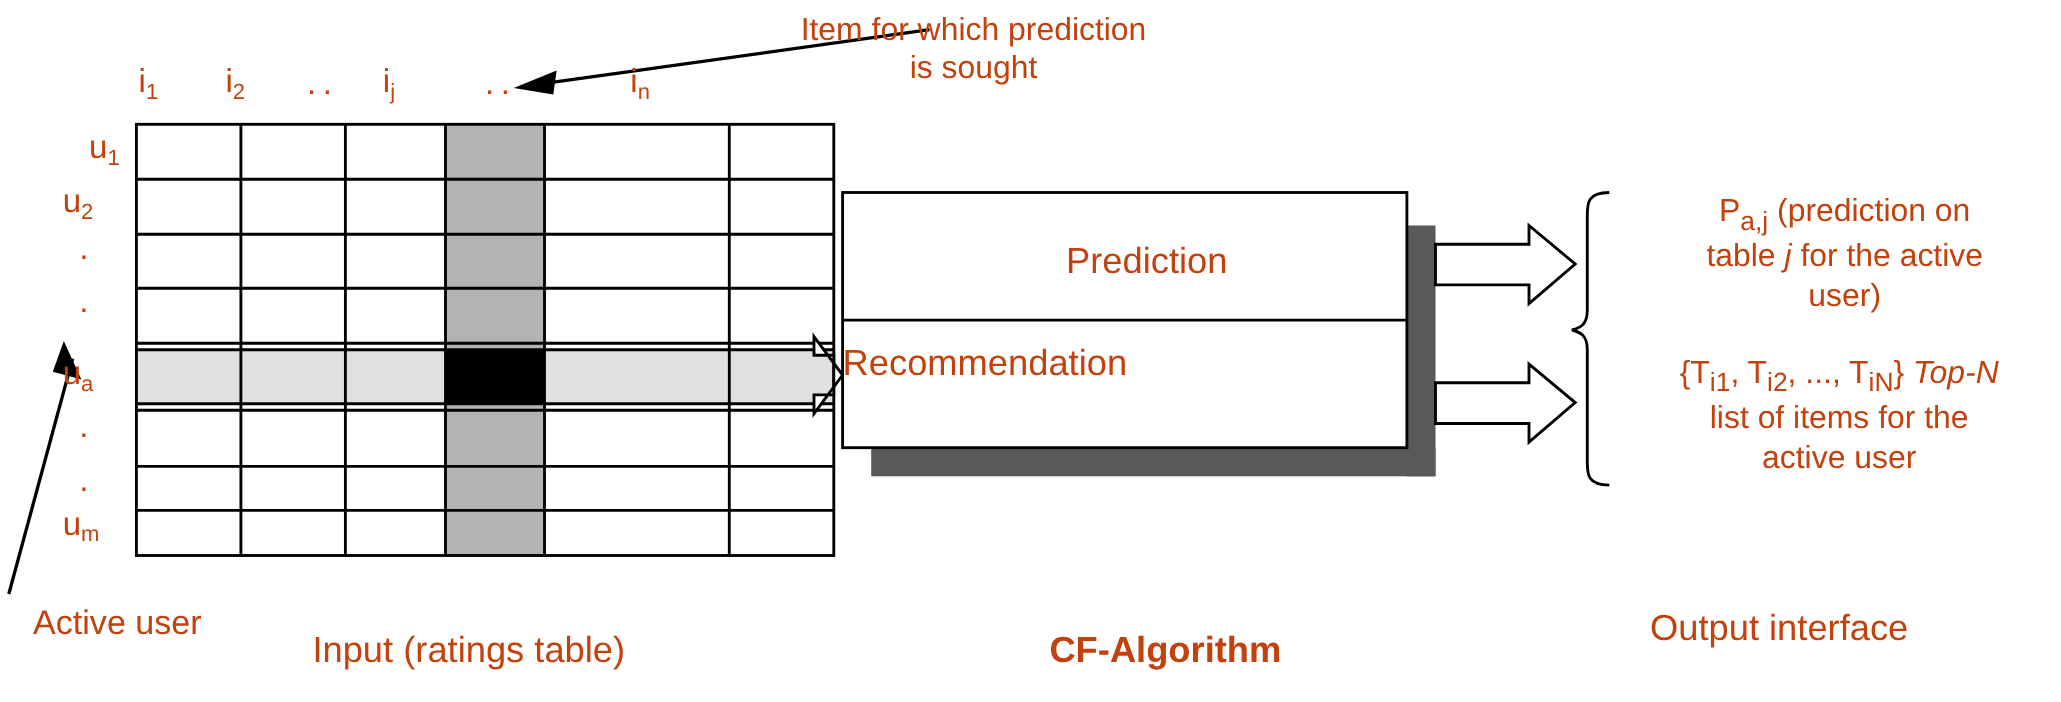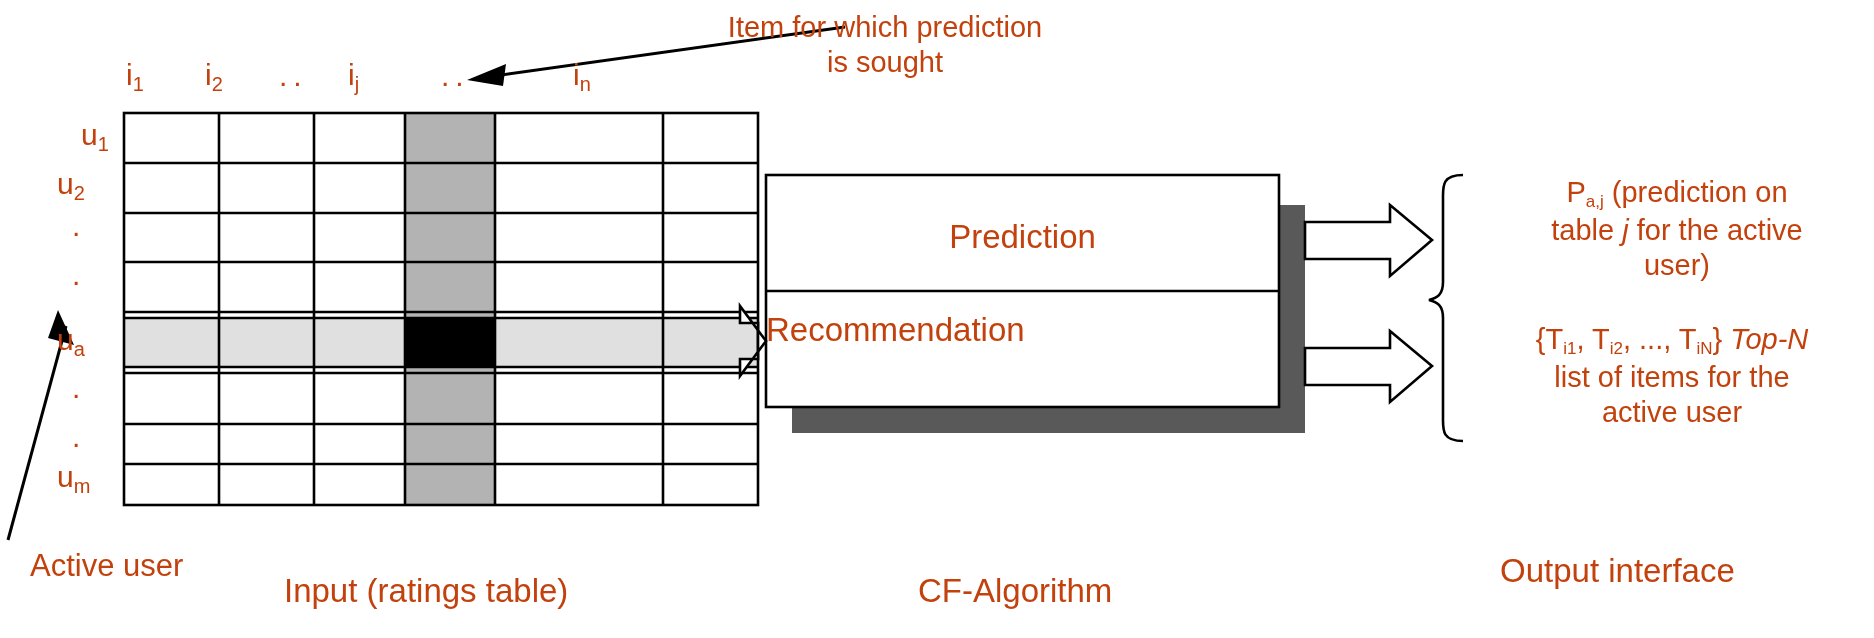--- a/index.html
+++ b/index.html
@@ -56,21 +56,21 @@
     white-space: normal;
     line-height: 1.22;
   }
   .outtxt {
     font-size: 29px;
     text-align: center;
     white-space: normal;
     line-height: 1.24;
   }
   .outtxt sub {
-    font-size: 17px;
+    font-size: 24px;
     vertical-align: -0.32em;
   }
   .it { font-style: italic; }
 </style>
 </head>
 <body>
 
 <div id="stage">
 
   <svg class="layer" viewBox="0 0 1874 638">
@@ -184,21 +184,21 @@
     <span>u</span><sub>m</sub>
   </div>
 
   <div class="lbl annot" style="left:700px; top:10px; width:370px;">
     <div>Item for which prediction</div>
     <div>is sought</div>
   </div>
 
   <div class="lbl caption" style="left:30px; top:548px; font-size:31px;">Active user</div>
 
-  <div class="lbl boxtxt" style="left:766px; top:218px; width:513px; text-align:center;">Prediction</div>
+  <div class="lbl boxtxt" style="left:766px; top:218px; width:513px; text-align:center;padding-left:20px;">Prediction</div>
   <div class="lbl boxtxt" style="left:766px; top:311px; width:513px; text-align:left;">Recommendation</div>
 
   <div class="lbl outtxt" style="left:1486px; top:175px; width:382px;">
     <div>
       <span>P</span><sub>a,j</sub><span> (prediction on</span>
     </div>
     <div>
       <span>table </span><span class="it">j</span><span> for the active</span>
     </div>
     <div>user)</div>
@@ -206,16 +206,16 @@
 
   <div class="lbl outtxt" style="left:1470px; top:322px; width:404px;">
     <div>
       <span>{T</span><sub>i1</sub><span>, T</span><sub>i2</sub><span>, ..., T</span><sub>iN</sub><span>} </span><span class="it">Top-N</span>
     </div>
     <div>list of items for the</div>
     <div>active user</div>
   </div>
 
   <div class="lbl caption" style="left:284px; top:572px;text-align:right;">Input (ratings table)</div>
-  <div class="lbl caption" style="left:918px; top:572px;">CF-Algorithm</div>
+  <div class="lbl caption" style="left:954px; top:572px;font-weight:bold;">CF-Algorithm</div>
   <div class="lbl caption" style="left:1500px; top:552px;text-align:center;">Output interface</div>
 
 </div>
 
 </body></html>

